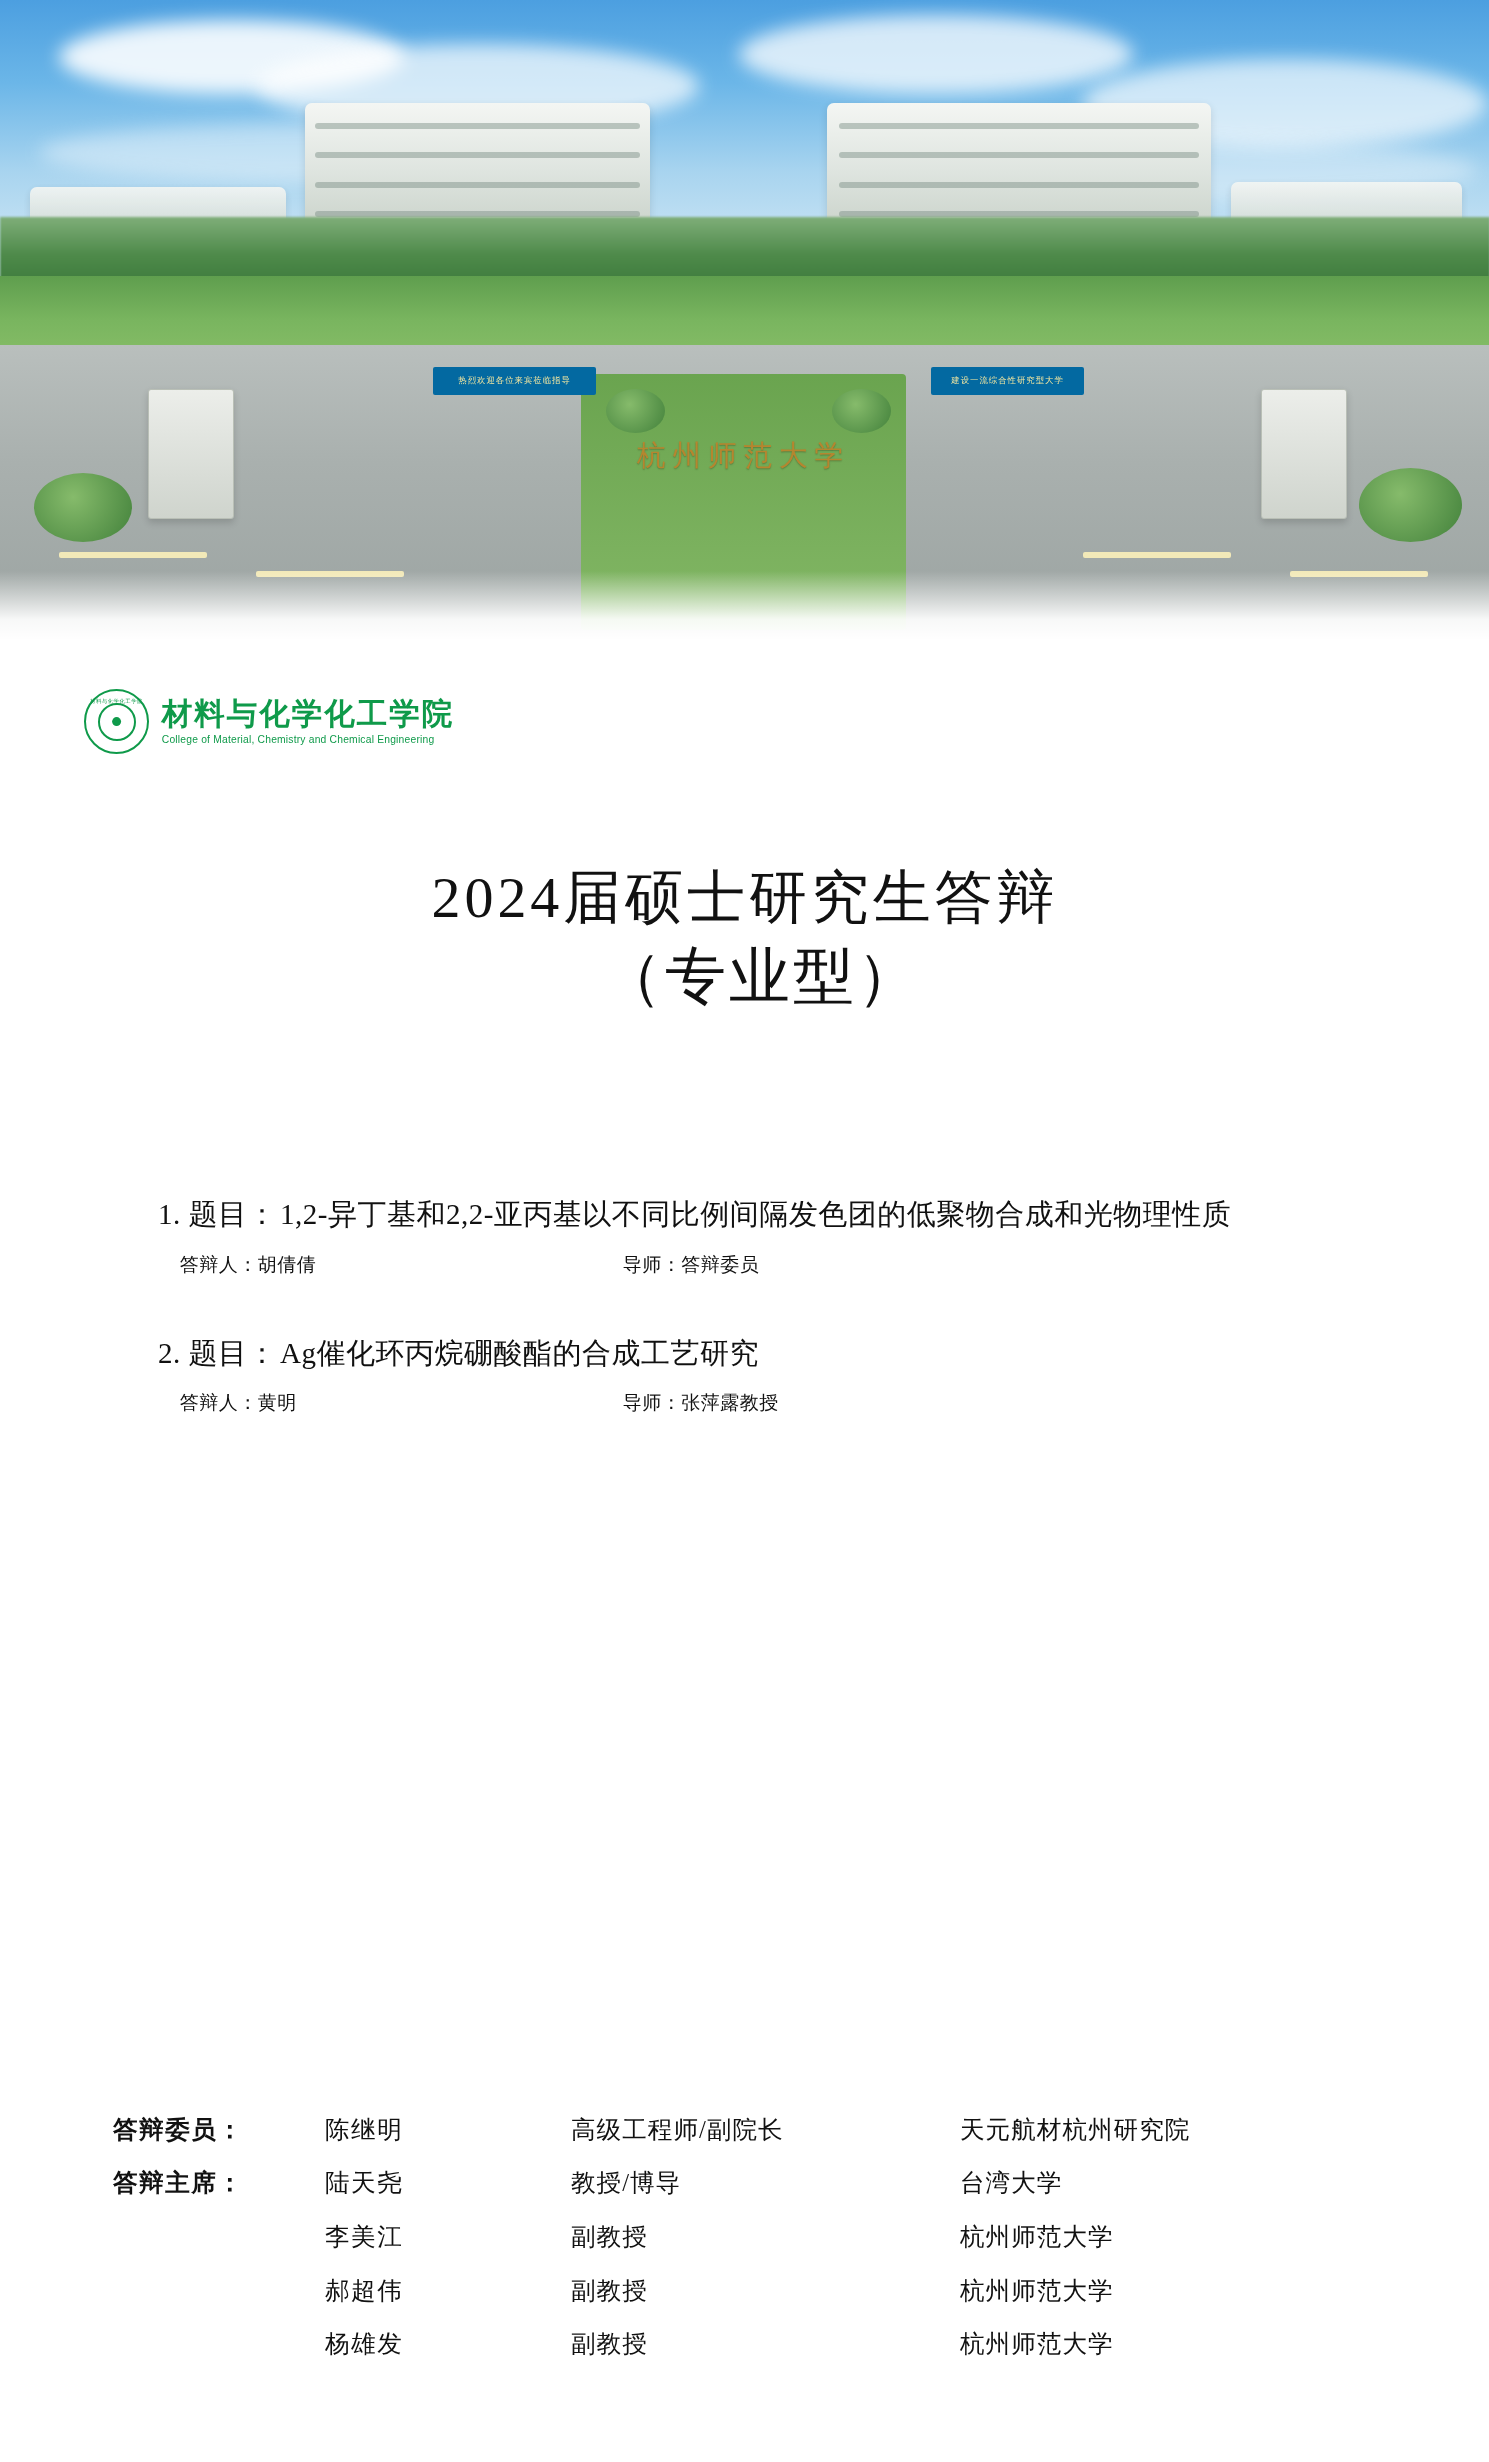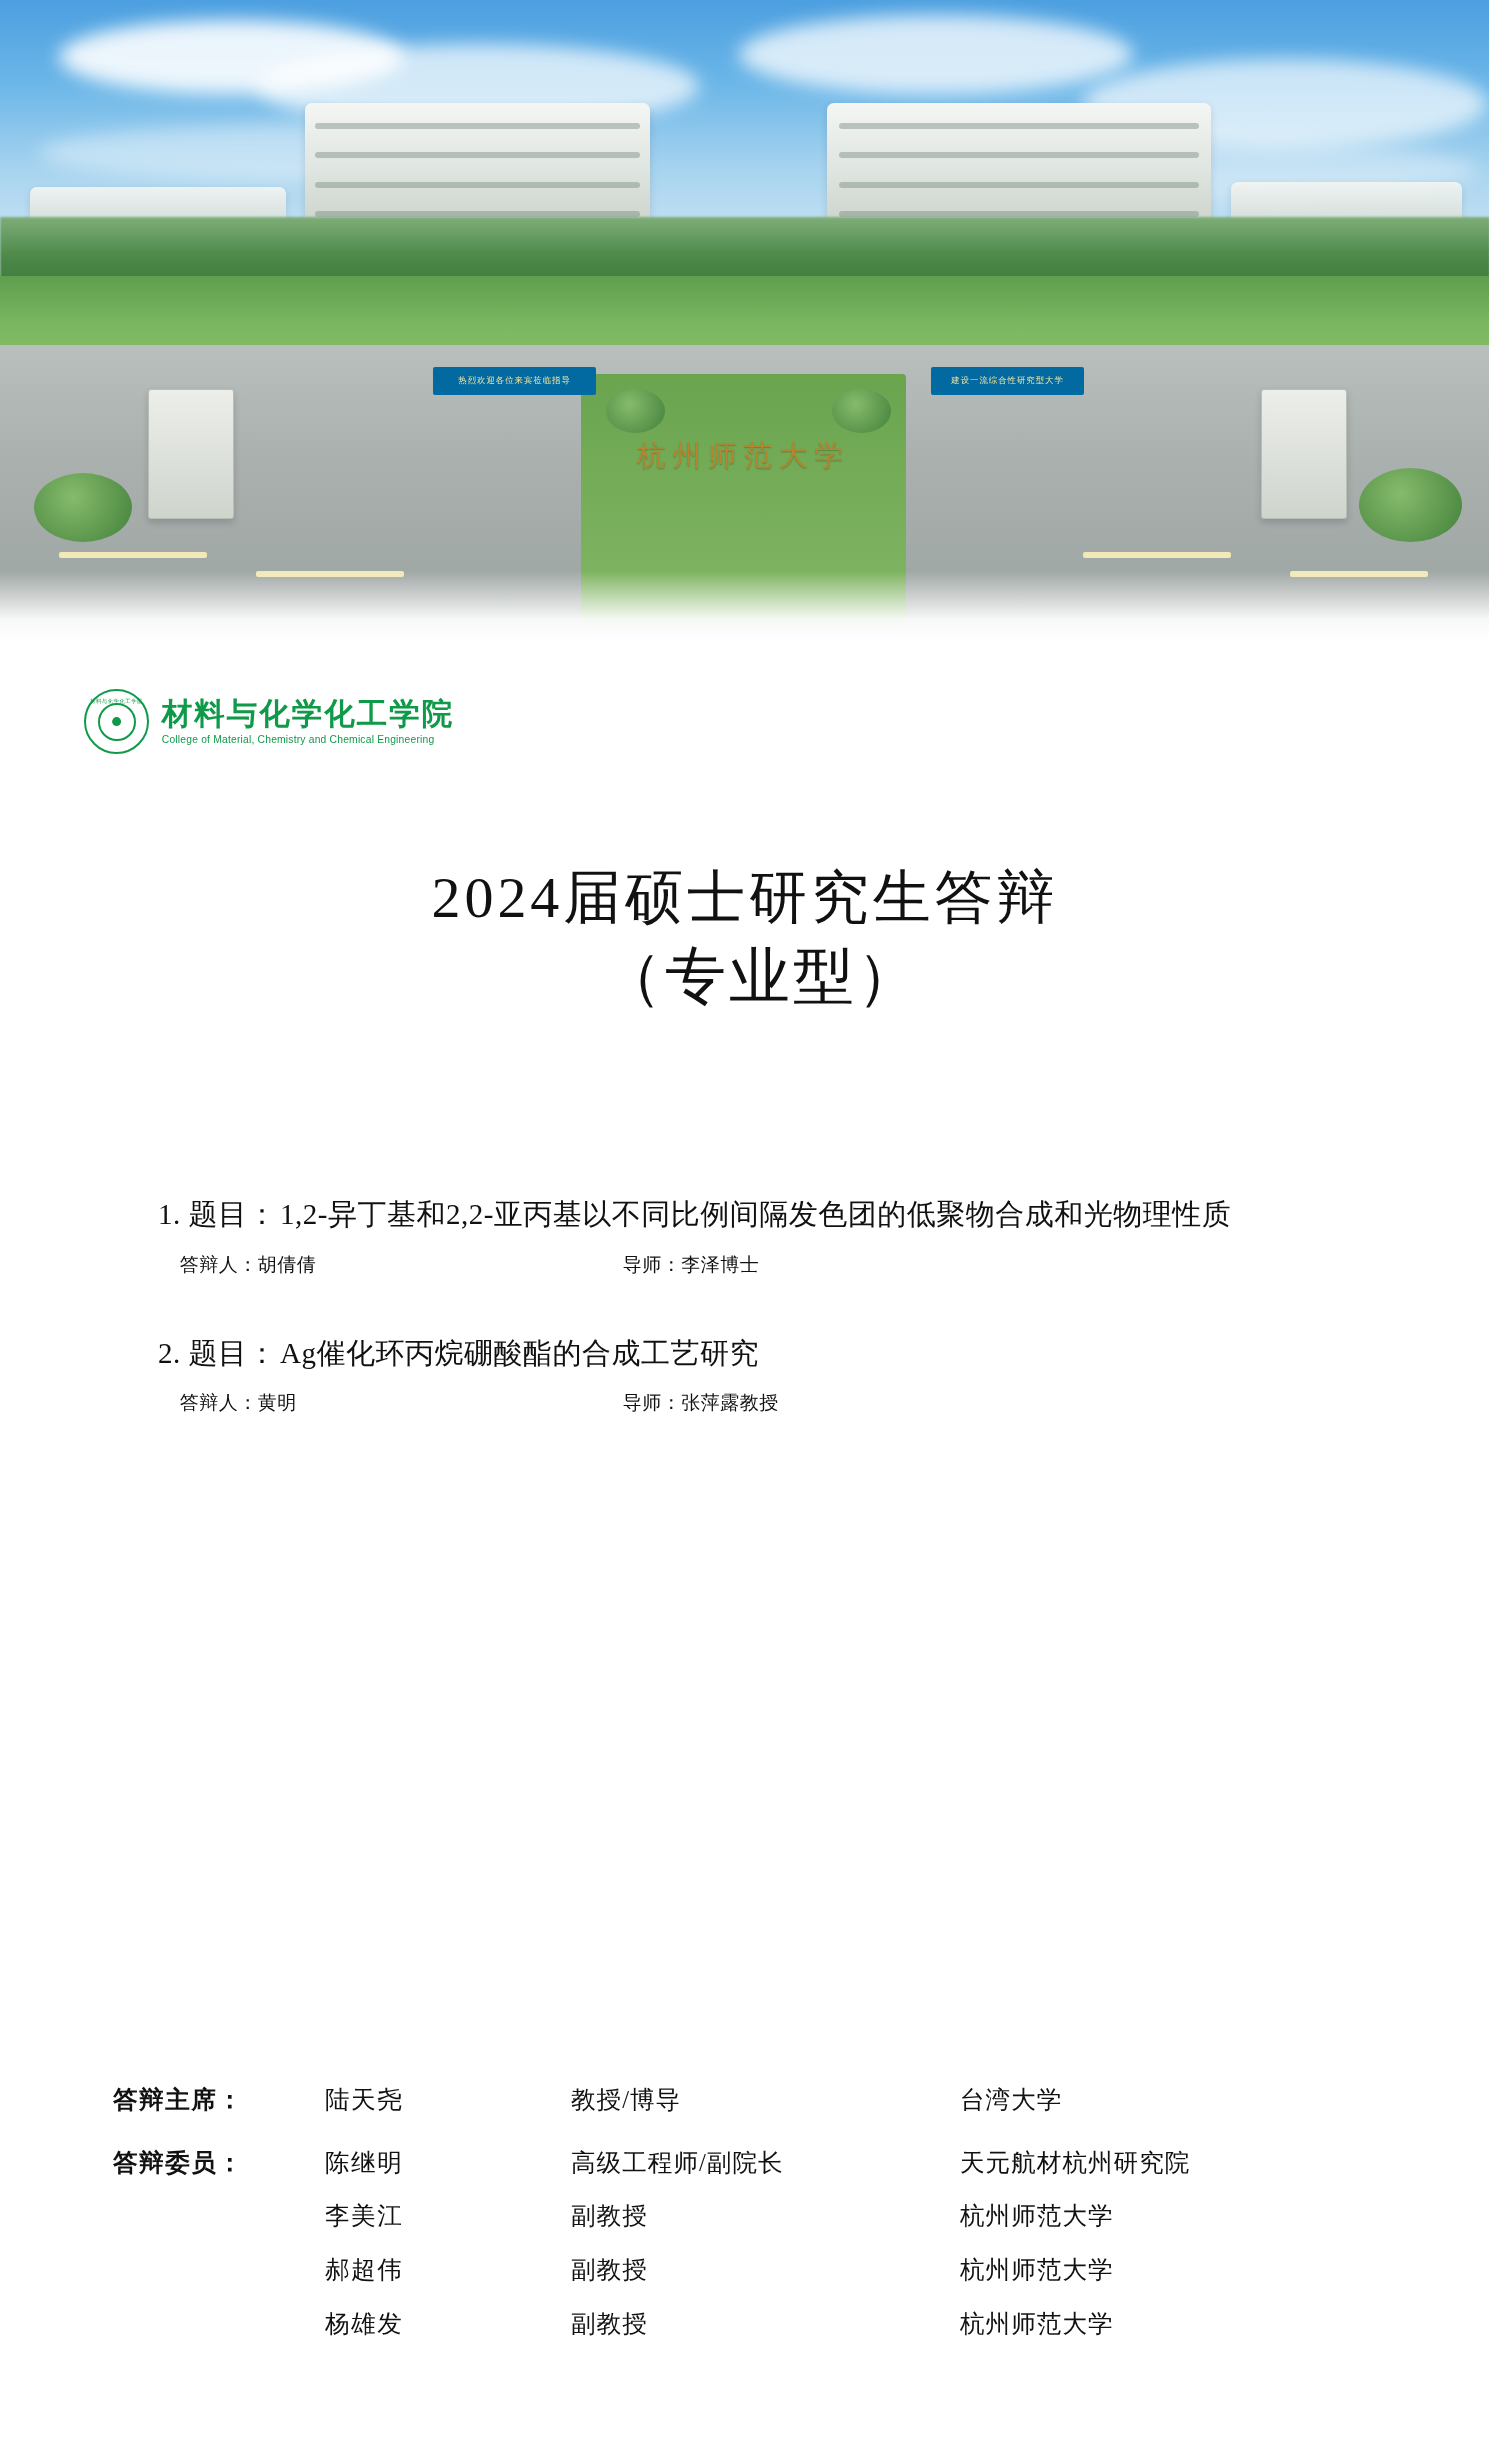--- a/index.html
+++ b/index.html
@@ -417,54 +417,54 @@
 
   <div class="entries">
 
     <div class="entry">
       <div class="entry-topic">
         <span class="entry-num">1. 题目：</span>
         <span class="entry-topic-text">1,2-异丁基和2,2-亚丙基以不同比例间隔发色团的低聚物合成和光物理性质</span>
       </div>
       <div class="entry-people">
         <span class="presenter">答辩人：胡倩倩</span>
-        <span class="advisor">导师：李泽博士</span>
+        <span class="advisor">导师：答辩委员</span>
       </div>
     </div>
 
     <div class="entry">
       <div class="entry-topic">
         <span class="entry-num">2. 题目：</span>
         <span class="entry-topic-text">Ag催化环丙烷硼酸酯的合成工艺研究</span>
       </div>
       <div class="entry-people">
         <span class="presenter">答辩人：黄明</span>
         <span class="advisor">导师：张萍露教授</span>
       </div>
     </div>
 
   </div>
 
 
   <div class="committee">
 
+    <div class="crow spacer-top">
+      <span class="clabel">答辩委员：</span>
+      <span class="cname">陈继明</span>
+      <span class="ctitle">高级工程师/副院长</span>
+      <span class="corg">天元航材杭州研究院</span>
+    </div>
+
     <div class="crow">
       <span class="clabel">答辩主席：</span>
       <span class="cname">陆天尧</span>
       <span class="ctitle">教授/博导</span>
       <span class="corg">台湾大学</span>
     </div>
 
-    <div class="crow spacer-top">
-      <span class="clabel">答辩委员：</span>
-      <span class="cname">陈继明</span>
-      <span class="ctitle">高级工程师/副院长</span>
-      <span class="corg">天元航材杭州研究院</span>
-    </div>
-
     <div class="crow">
       <span class="clabel"></span>
       <span class="cname">李美江</span>
       <span class="ctitle">副教授</span>
       <span class="corg">杭州师范大学</span>
     </div>
 
     <div class="crow">
       <span class="clabel"></span>
       <span class="cname">郝超伟</span>

